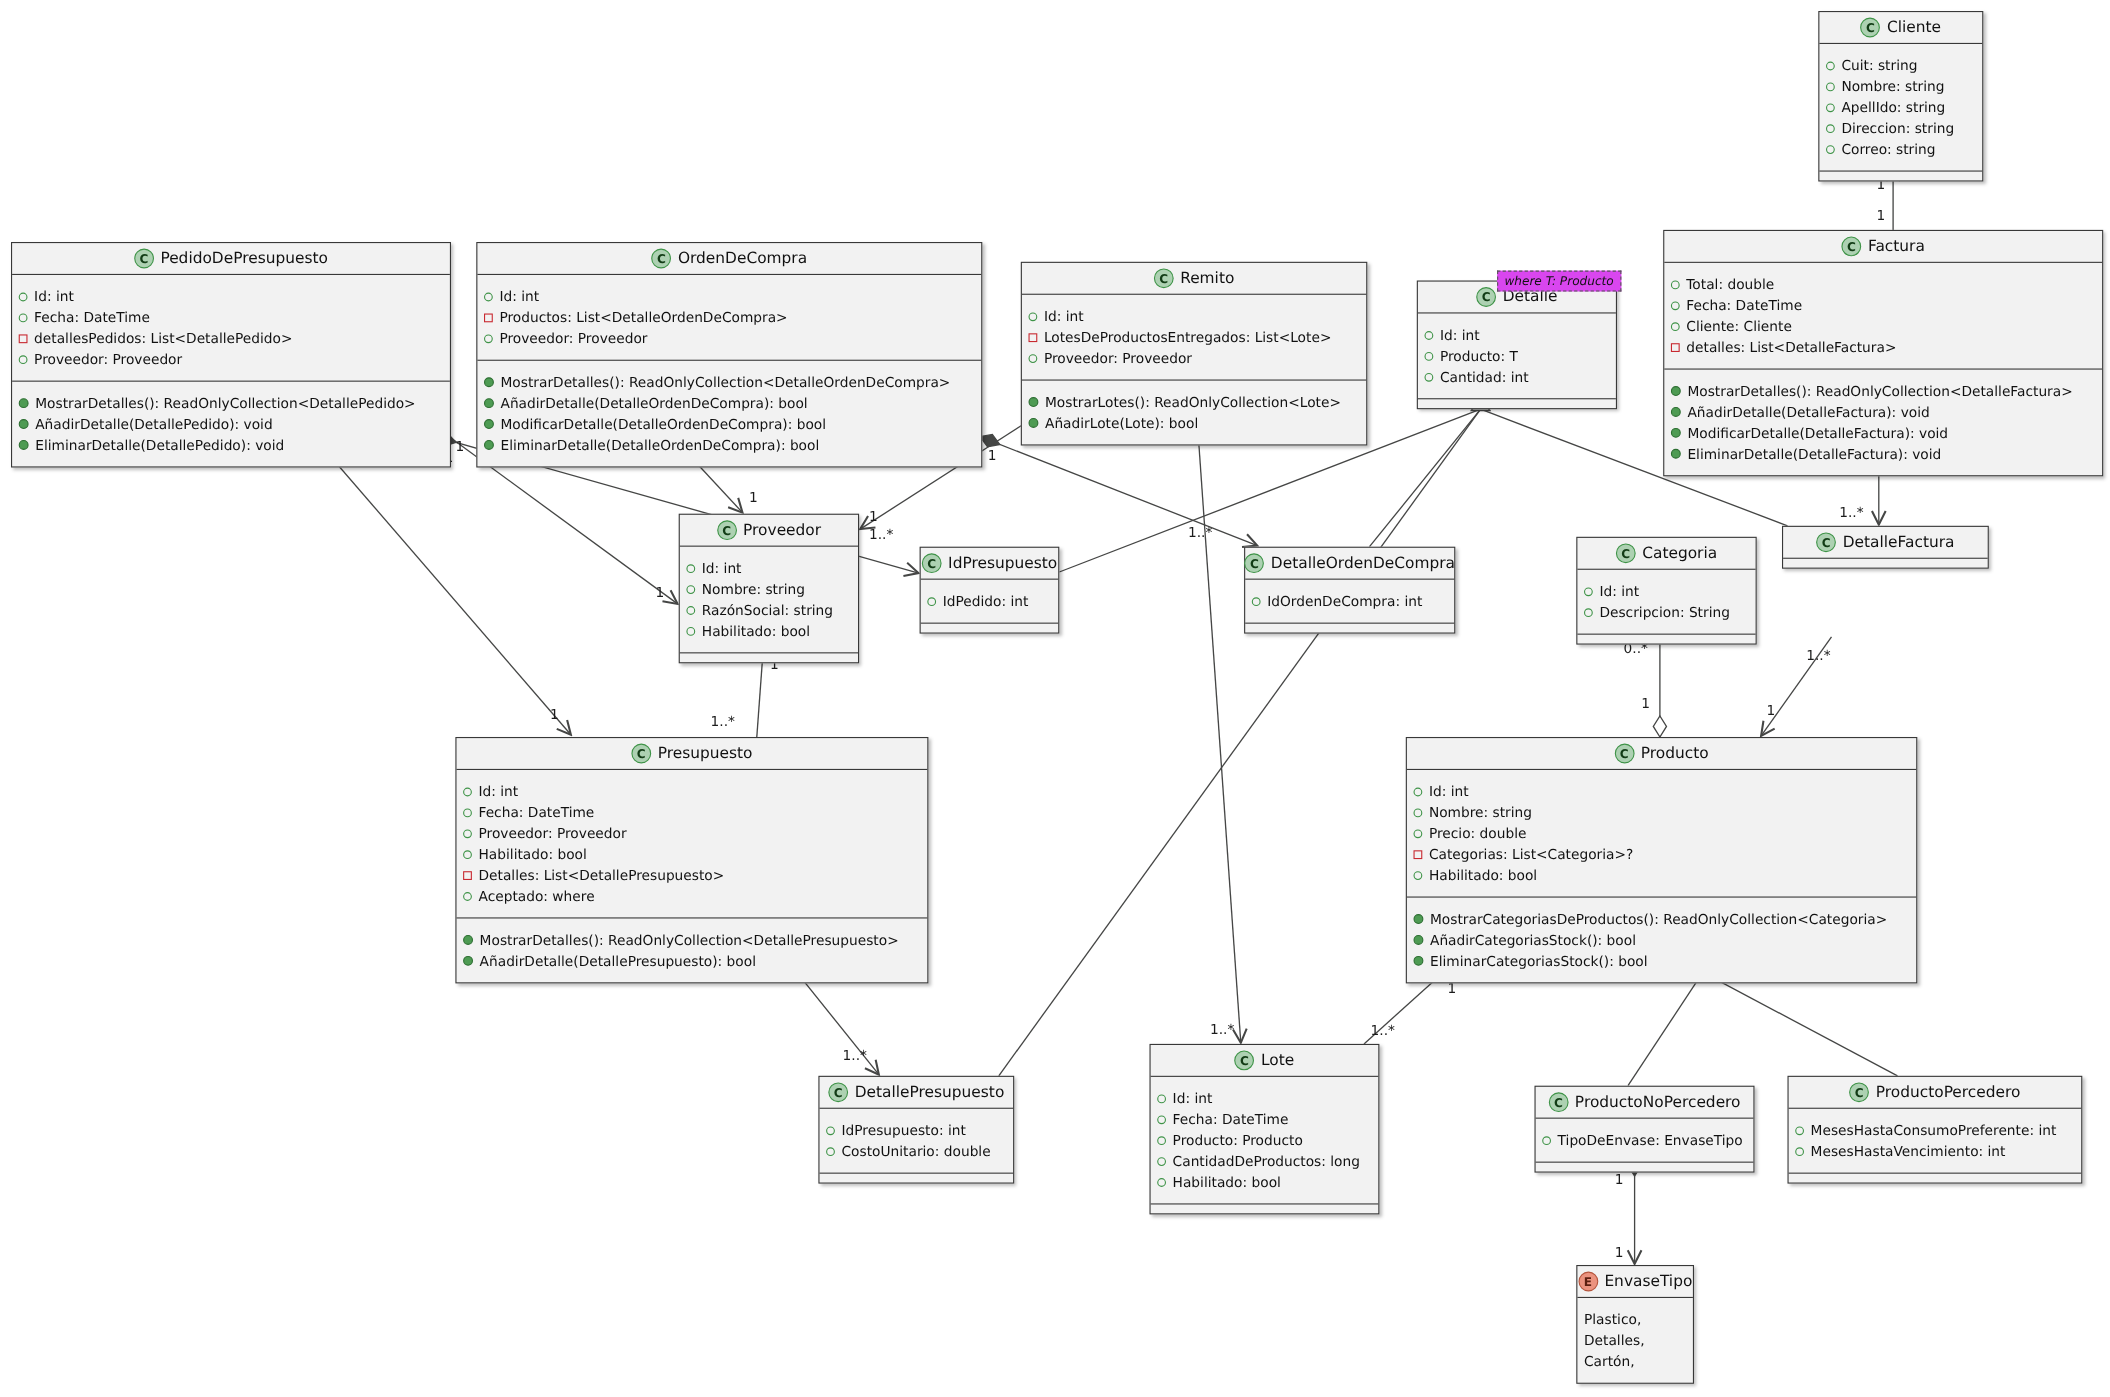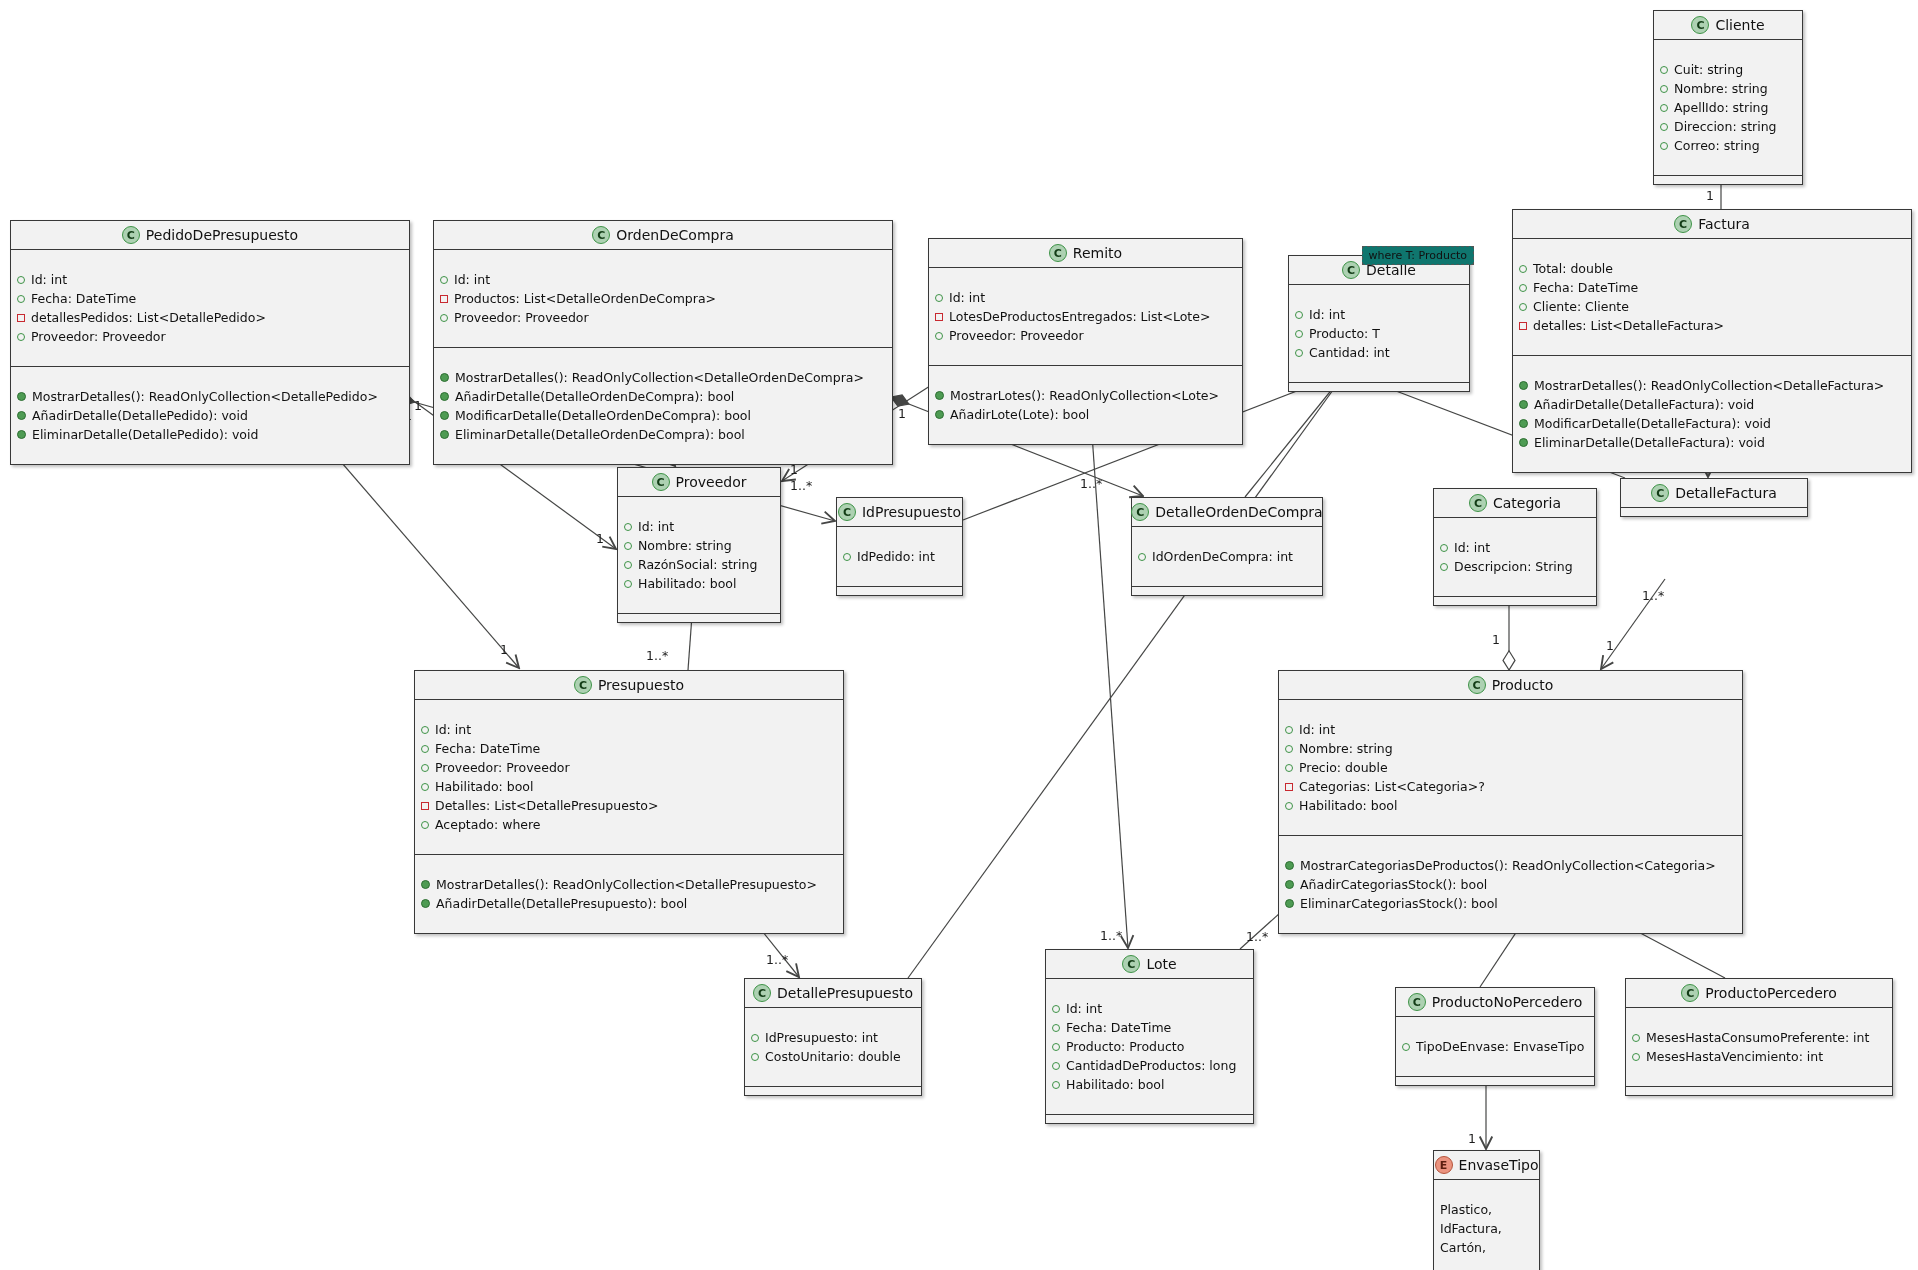--- a/index.html
+++ b/index.html
@@ -20,31 +20,31 @@
     display:flex; align-items:center; justify-content:center; gap:6px;
     height:28px; padding:0 8px; font-size:14px; white-space:nowrap;
   }
   .badge {
     width:18px; height:18px; border-radius:50%; flex:none;
     display:flex; align-items:center; justify-content:center;
     font-size:11px; font-weight:bold;
   }
   .badge-c { background:#ADD1B2; border:1px solid #3E9347; color:#123c16; }
   .badge-e { background:#EB937F; border:1px solid #b5543c; color:#5c1f10; }
-  .sect { border-top:1px solid #383838; padding:20px 6px; }
+  .sect { border-top:1px solid #383838; padding:10px 6px; }
   .sect.empty { height:9px; padding:0; }
   .row { display:flex; align-items:center; height:19px; line-height:19px; white-space:nowrap; }
   .ic { width:8px; height:8px; margin-right:6px; flex:none; }
   .ic.circle { border:1.5px solid #3E9347; border-radius:50%; background:transparent; }
   .ic.square { border:1.5px solid #C82930; background:transparent; }
   .ic.dot    { width:9px; height:9px; background:#4E9B53; border:1.5px solid #2c6e31; border-radius:50%; }
   .note-tab {
     position:absolute; right:-5px; top:-10px;
-    background:#0f766e; border:1px dashed #555;
-    font-size:11px; padding:2px 6px; white-space:nowrap;
+    background:#d946ef; border:1px dashed #555;
+    font-size:11px; font-style:italic; padding:2px 6px; white-space:nowrap;
   }
 </style>
 </head>
 <body>
 
 <div id="canvas" style="background: rgb(255, 255, 255);">
   <svg id="edge-layer" width="1918" height="1270" viewBox="0 0 1918 1270" xmlns="http://www.w3.org/2000/svg">
     <defs>
       <marker id="m-arrow" viewBox="0 0 10 10" refX="9" refY="5" markerWidth="13" markerHeight="13" orient="auto">
         <path d="M1,1 L9,5 L1,9" fill="none" stroke="#454645" stroke-width="1.2"></path>
@@ -550,20 +550,20 @@
     <div class="uml-class" style="left: 1433px; top: 1150px; width: 107px;">
       <div class="uml-title">
         <span class="badge badge-e">E</span>
         <span>EnvaseTipo</span>
       </div>
       <div class="sect">
         <div class="row">
           <span>Plastico,</span>
         </div>
         <div class="row">
-          <span>IdFactura,</span>
+          <span>Detalles,</span>
         </div>
         <div class="row">
           <span>Cartón,</span>
         </div>
       </div>
     </div>
   </div>
 
 </body></html>

